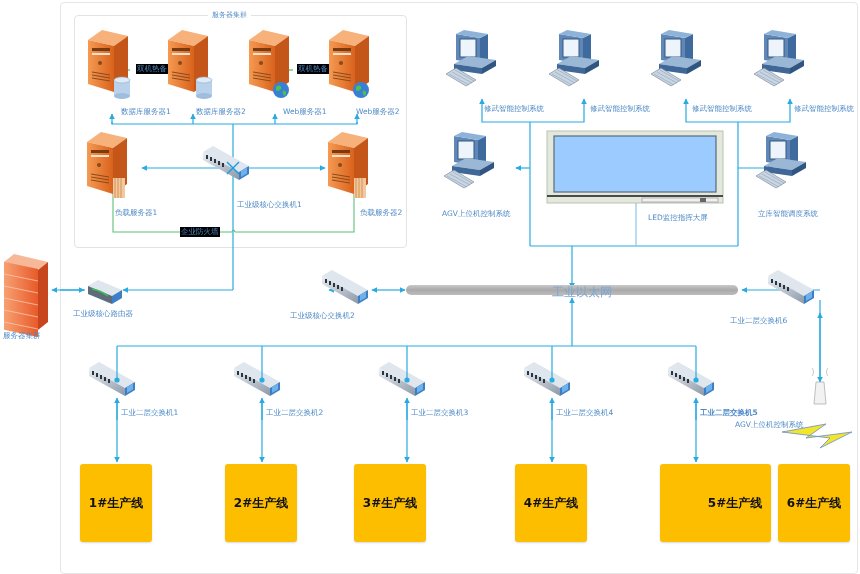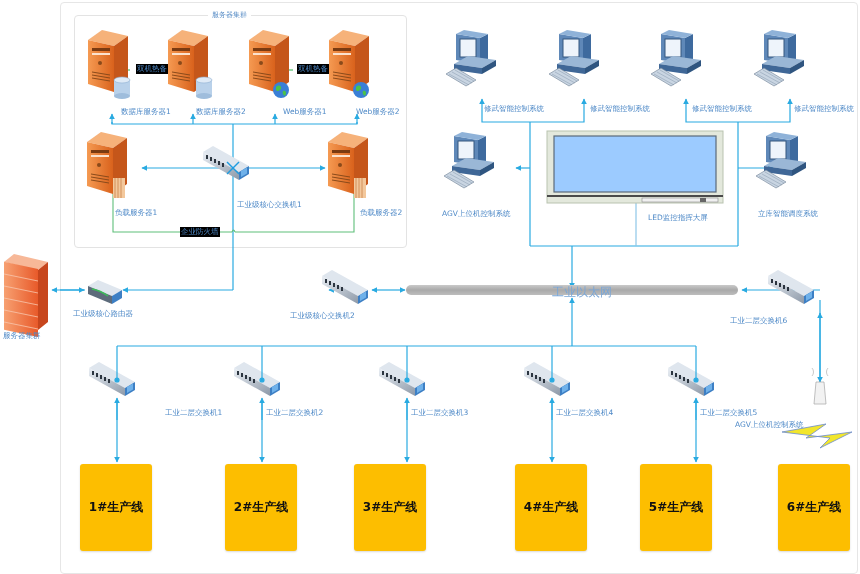--- a/index.html
+++ b/index.html
@@ -8,21 +8,21 @@
   .frame { position:absolute; left:60px; top:2px; width:798px; height:572px;
            border:1px solid #e6e6e6; border-radius:4px; box-sizing:border-box; }
   .cluster { position:absolute; left:74px; top:15px; width:333px; height:233px;
              border:1px solid #e3e3e3; border-radius:4px; box-sizing:border-box; }
   .cluster-title { position:absolute; left:208px; top:10px; font-size:7px; color:#5b8fc7;
                    background:#fff; padding:0 4px; }
   svg#net { position:absolute; left:0; top:0; }
   .lbl { position:absolute; font-size:7.5px; color:#4e89c7; white-space:nowrap; line-height:10px; }
   .lbl.green { color:#4e89c7; background:#000000; padding:0 1px; }
   .bus-label { position:absolute; left:552px; top:284px; font-size:12px; color:#7aa6d6; }
-  .line-box { position:absolute; top:464px; width:72px; height:87px; background:#fdbe00;
+  .line-box { position:absolute; top:464px; width:72px; height:78px; background:#fdbe00;
               border-radius:3px; box-shadow:0 1px 2px rgba(0,0,0,0.15);
               display:flex; align-items:center; justify-content:center; }
   .line-box span { font-family:"DejaVu Sans", sans-serif; font-weight:bold; font-size:12px; color:#111; }
 </style>
 </head>
 <body>
 
 <div class="frame"></div>
 <div class="cluster"></div>
 <div class="cluster-title">服务器集群</div>
@@ -328,38 +328,38 @@
 <div class="lbl" style="left:758px;top:209px">立库智能调度系统</div>
 
 <div class="lbl" style="left:3px;top:331px">服务器集群</div>
 <div class="lbl" style="left:73px;top:309px">工业级核心路由器</div>
 <div class="lbl" style="left:290px;top:311px">工业级核心交换机2</div>
 <div class="bus-label">工业以太网</div>
 <div class="lbl" style="left:730px;top:316px">工业二层交换机6</div>
 <div class="lbl" style="left:735px;top:420px">AGV上位机控制系统</div>
 
 <div id="switches">
-    <div class="lbl" style="left: 121px; top: 408px; margin-left: 44px;">工业二层交换机1</div>
+    <div class="lbl" style="left: 121px; top: 408px;">工业二层交换机1</div>
     <div class="lbl" style="left: 266px; top: 408px;">工业二层交换机2</div>
     <div class="lbl" style="left: 411px; top: 408px;">工业二层交换机3</div>
     <div class="lbl" style="left: 556px; top: 408px;">工业二层交换机4</div>
-    <div class="lbl" style="left: 700px; top: 408px;">工业二层交换机5</div>
+    <div class="lbl" style="left: 700px; top: 408px; font-weight: bold;">工业二层交换机5</div>
   </div>
 <div id="lines">
     <div class="line-box" style="left: 80px;">
       <span>1#生产线</span>
     </div>
     <div class="line-box" style="left: 225px;">
       <span>2#生产线</span>
     </div>
     <div class="line-box" style="left: 354px;">
       <span>3#生产线</span>
     </div>
     <div class="line-box" style="left: 515px;">
       <span>4#生产线</span>
     </div>
-    <div class="line-box" style="left: 640px;">
+    <div class="line-box" style="left: 660px; padding-left: 39px;">
       <span>5#生产线</span>
     </div>
     <div class="line-box" style="left: 778px;">
       <span>6#生产线</span>
     </div>
   </div>
 
 </body></html>

